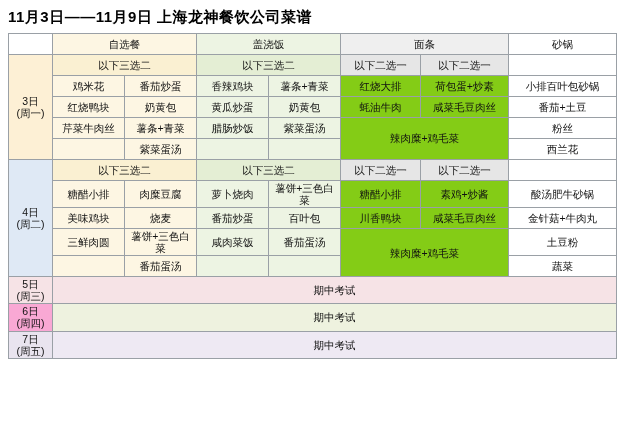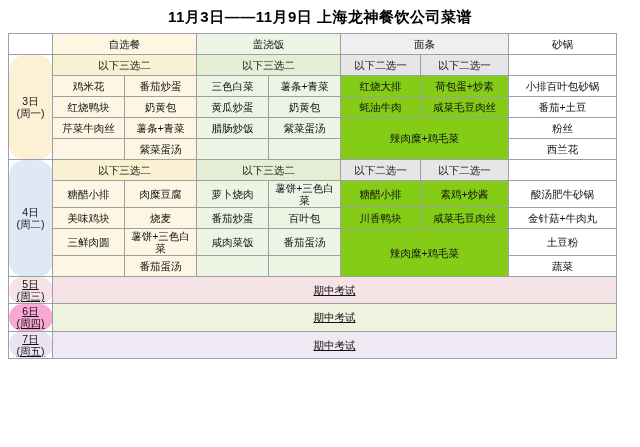--- a/index.html
+++ b/index.html
@@ -15,21 +15,20 @@
     overflow: hidden;
   }
   .page {
     width: 640px;
     height: 447px;
     position: relative;
     box-sizing: border-box;
     padding: 6px 8px 0 8px;
   }
   .title {
-    text-align: center;
     font-size: 15px;
     font-weight: bold;
     letter-spacing: 0.5px;
     margin: 2px 0 6px 0;
     color: #000;
   }
   table.menu {
     border-collapse: collapse;
     width: 568px;
     table-layout: fixed;
@@ -47,21 +46,20 @@
   }
   .hdr {
     font-size: 12px;
     font-weight: normal;
     height: 20px;
   }
   .daycell {
     font-size: 11px;
     width: 42px;
     line-height: 1.35;
-    border-radius: 16px;
   }
   .sub {
     font-weight: bold;
     font-size: 10.5px;
   }
   
   .c-self   { background: #fdf6e3; }
   .c-rice   { background: #edf4e3; }
   .c-noodle { background: #84cc16; }
   .c-pot    { background: #ffffff; }
@@ -78,21 +76,21 @@
   .day-a { background: #fdf0d5; }
   .day-b { background: #dfe9f5; }
   .day-c { background: #f6e3e6; }
   .day-d { background: #f9a8d4; }
   .day-e { background: #e9e4ef; margin-top: 48px; }
 
   .exam-c { background: #f6e3e6; font-weight: bold; font-size: 12px; }
   .exam-d { background: #eef2df; font-weight: bold; font-size: 12px; }
   .exam-e { background: #eee9f3; font-weight: bold; font-size: 12px; }
 
-  .tall { height: 50px; text-decoration: underline; }
+  .tall { height: 50px; }
 </style>
 </head>
 <body>
 
 <div class="page">
 
   <div class="title">11月3日——11月9日  上海龙神餐饮公司菜谱</div>
 
   <table class="menu">
     <colgroup>
@@ -123,21 +121,21 @@
       <td class="sub c-self-b" colspan="2">以下三选二</td>
       <td class="sub c-rice-b" colspan="2">以下三选二</td>
       <td class="sub c-noodle-b">以下二选一</td>
       <td class="sub c-noodle-b">以下二选一</td>
       <td class="c-pot"></td>
     </tr>
 
     <tr>
       <td class="c-self">鸡米花</td>
       <td class="c-self">番茄炒蛋</td>
-      <td class="c-rice">三色白菜</td>
+      <td class="c-rice">香辣鸡块</td>
       <td class="c-rice">薯条+青菜</td>
       <td class="c-noodle">红烧大排</td>
       <td class="c-noodle">荷包蛋+炒素</td>
       <td class="c-pot">小排百叶包砂锅</td>
     </tr>
 
     <tr>
       <td class="c-self">红烧鸭块</td>
       <td class="c-self">奶黄包</td>
       <td class="c-rice">黄瓜炒蛋</td>

